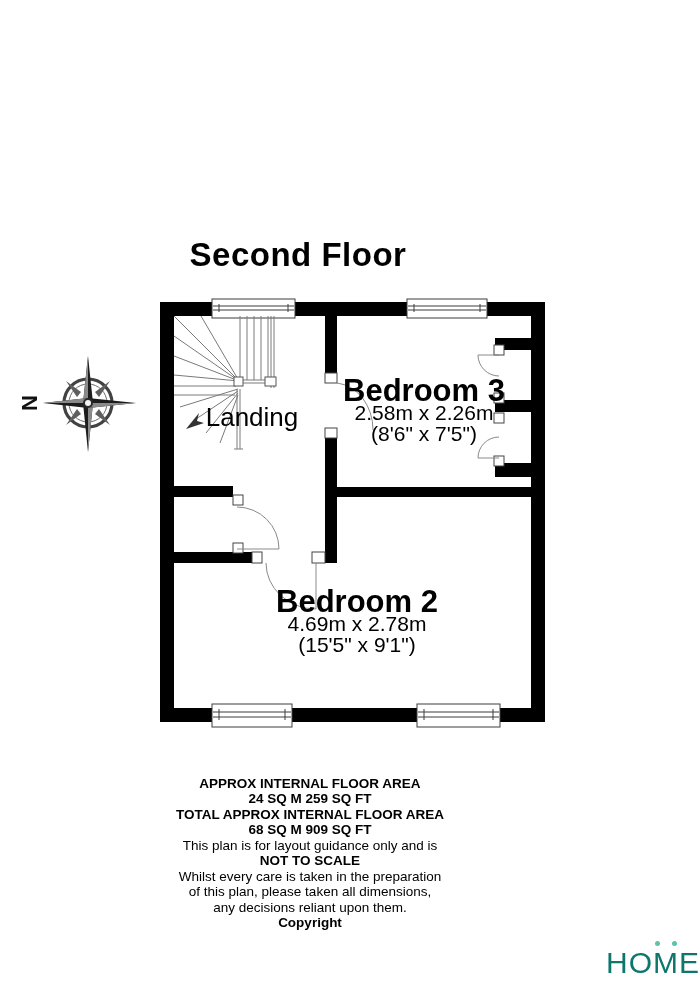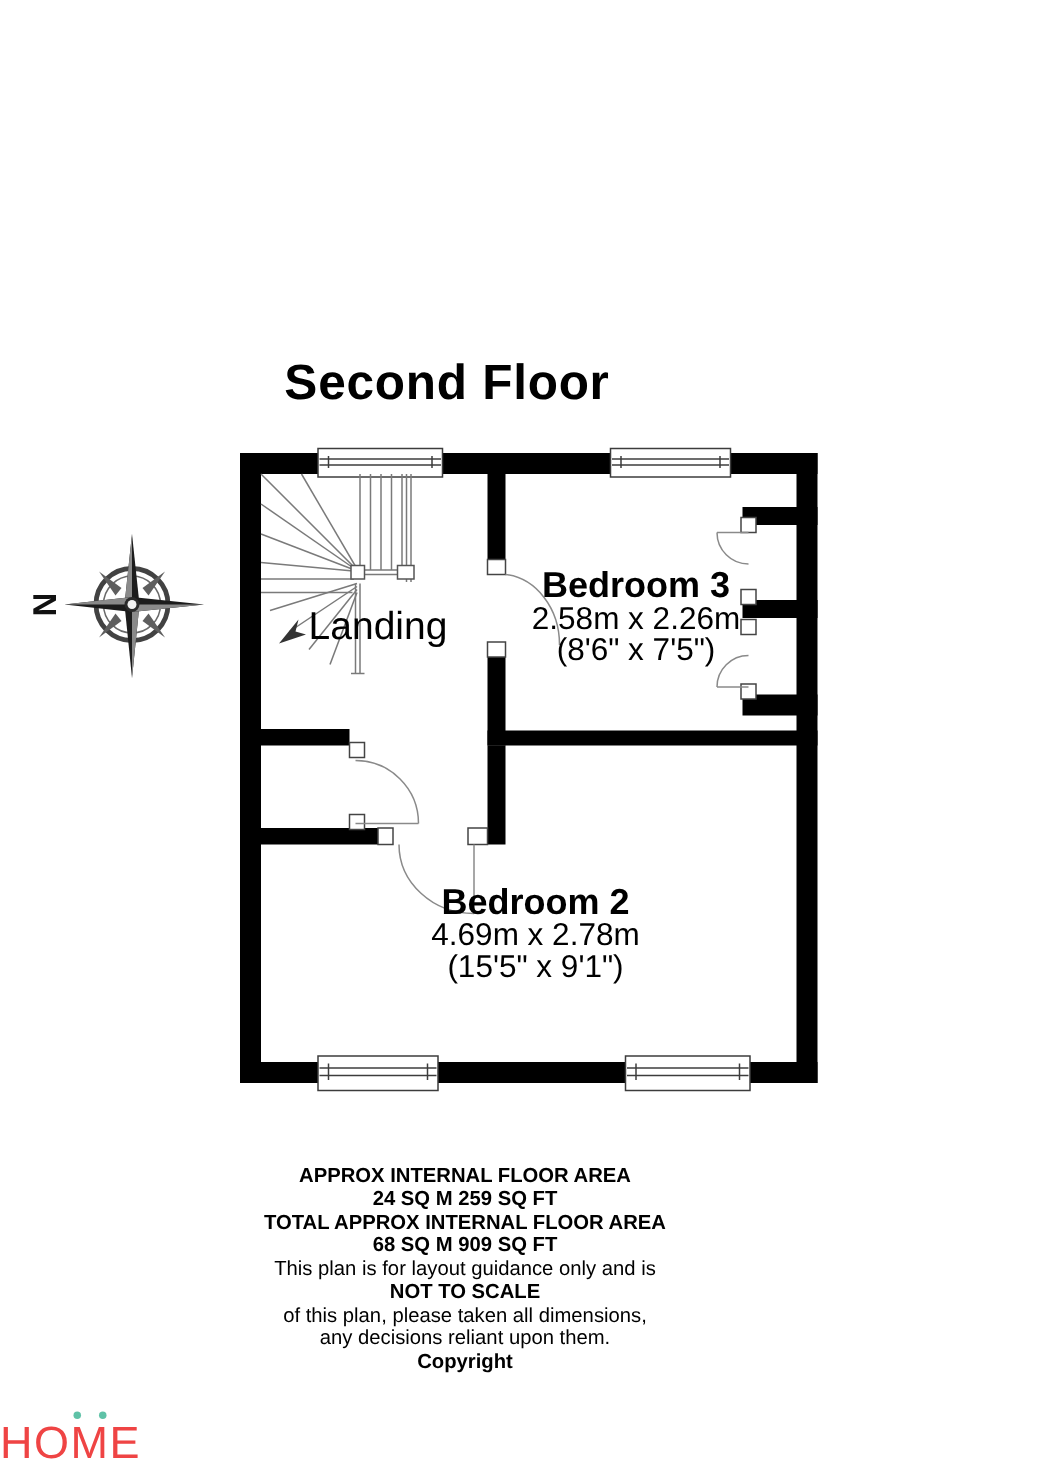--- a/index.html
+++ b/index.html
@@ -17,31 +17,31 @@
     text-align:center;font-size:33px;font-weight:bold;letter-spacing:0.5px;
   }
   .room-label{
     position:absolute;transform:translateX(-50%);
     font-weight:normal;font-size:26px;white-space:nowrap;
   }
   .room-block{
     position:absolute;transform:translateX(-50%);
     text-align:center;white-space:nowrap;
   }
-  .room-block .room-name{font-weight:bold;font-size:24px;line-height:23px;}
+  .room-block .room-name{font-weight:bold;font-size:31px;line-height:23px;}
   .room-block .room-dim{font-size:21px;line-height:21px;}
   .footer-block{
     position:absolute;top:776px;left:0;width:620px;
     text-align:center;font-size:13.5px;line-height:15.45px;
   }
   .footer-block .b{font-weight:bold;}
   .logo{
     position:absolute;top:946px;left:0;width:700px;
-    text-align:left;font-size:30px;font-weight:400;
-    color:#ef4444;letter-spacing:1px;
+    text-align:right;font-size:30px;font-weight:400;
+    color:#0f766e;letter-spacing:1px;
   }
   .logo span{display:inline-block;}
   .logo .logo-m{position:relative;}
   .logo .logo-m i{
     position:absolute;width:5px;height:5px;border-radius:50%;
     background:#5fc2a7;top:-5px;
   }
   .logo .logo-m i.d1{left:2px;}
   .logo .logo-m i.d2{right:2px;}
 </style>
@@ -206,20 +206,21 @@
     <div class="room-dim">(15'5" x 9'1")</div>
   </div>
 
   <div class="footer-block">
     <div class="b">APPROX INTERNAL FLOOR AREA</div>
     <div class="b">24 SQ M 259 SQ FT</div>
     <div class="b">TOTAL APPROX INTERNAL FLOOR AREA</div>
     <div class="b">68 SQ M 909 SQ FT</div>
     <div>This plan is for layout guidance only and is</div>
     <div class="b">NOT TO SCALE</div>
+    <div>Whilst every care is taken in the preparation</div>
     <div>of this plan, please taken all dimensions,</div>
     <div>any decisions reliant upon them.</div>
     <div class="b">Copyright</div>
   </div>
 
   <div class="logo">
     <span>H</span><span>O</span><span class="logo-m"><span>M</span><i class="d1"></i><i class="d2"></i></span><span>E</span>
   </div>
 
 </div>

